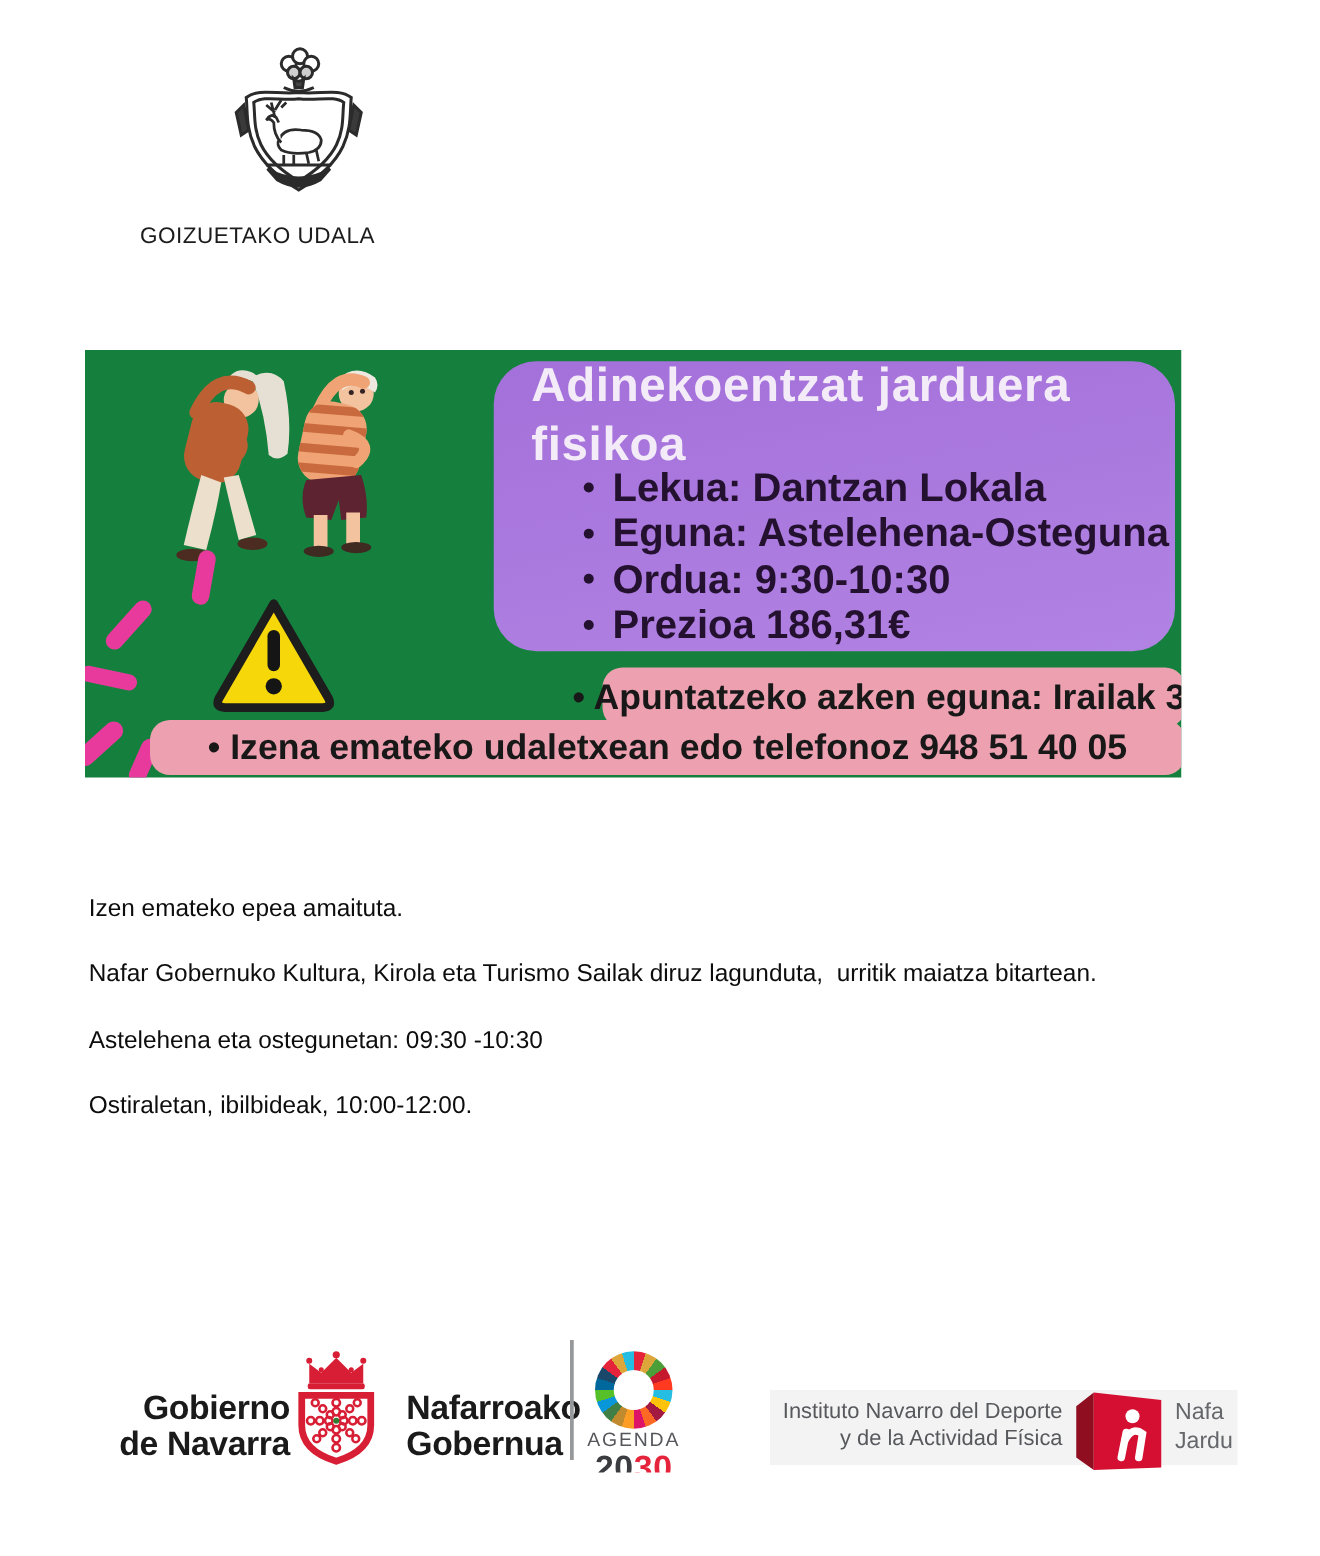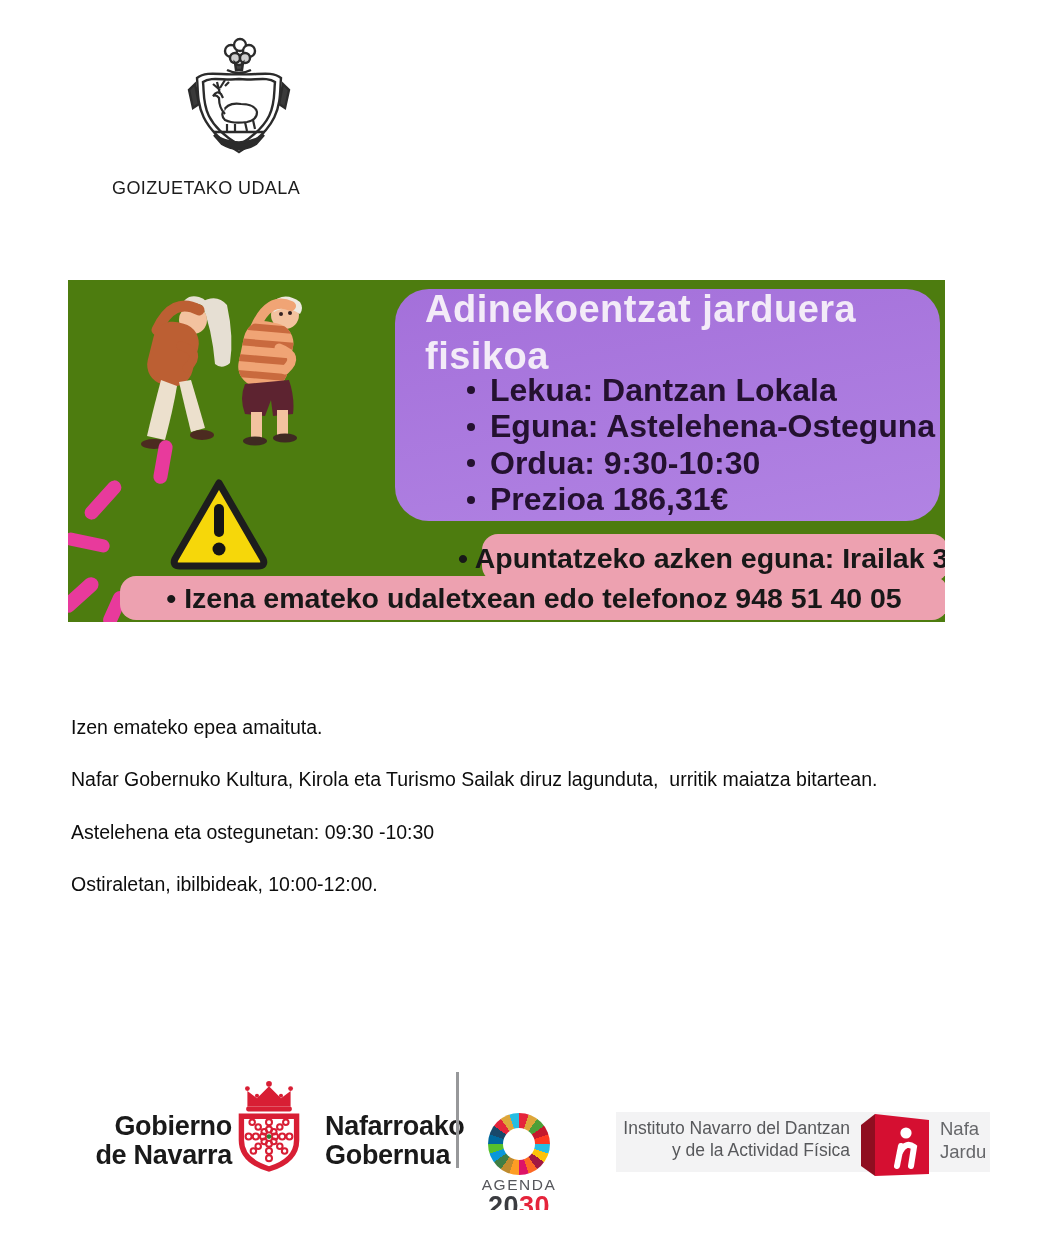--- a/index.html
+++ b/index.html
@@ -4,21 +4,21 @@
 <style>
   html,body{margin:0;padding:0;background:#ffffff;}
   .page{position:relative;width:1056px;height:1245px;background:#ffffff;overflow:hidden;
         font-family:Liberation Sans, sans-serif;}
   .abs{position:absolute;}
 
   
   .org-name{left:112px;top:178px;font-size:18px;letter-spacing:.4px;color:#1c1c1c;}
 
   
-  .poster{left:68px;top:280px;width:877px;height:342px;background:#4d7c0f;overflow:hidden;}
+  .poster{left:68px;top:280px;width:877px;height:342px;background:#15803d;overflow:hidden;}
   .info-box{left:327px;top:9px;width:545px;height:232px;border-radius:34px;
             background:linear-gradient(170deg,#a470da,#b183e3);}
   .info-title{left:357px;top:6px;width:500px;font-size:38px;line-height:47px;font-weight:600;
               color:#f3ebf8;letter-spacing:.5px;}
   .info-list{left:399px;top:92px;margin:0;padding:0;list-style:none;}
   .info-list li{display:flex;align-items:center;height:36.5px;font-size:32px;font-weight:600;color:#241130;}
   .info-dot{width:8px;height:8px;border-radius:50%;background:#241130;margin-right:15px;flex:0 0 auto;}
   .banner-row{background:#eda1b0;color:#181818;font-weight:700;font-size:28.5px;
               display:flex;align-items:center;justify-content:center;border-radius:16px;white-space:nowrap;}
   .banner1{left:414px;top:254px;width:466px;height:48px;}
@@ -27,21 +27,21 @@
 
   
   .para{left:71px;width:900px;font-size:19.5px;color:#0d0d0d;white-space:pre-wrap;}
 
   
   .gob-es{left:80px;top:1112px;width:152px;text-align:right;font-size:27px;line-height:29px;
           font-weight:700;color:#1a1a1a;letter-spacing:-.3px;}
   .gob-eu{left:325px;top:1112px;width:180px;text-align:left;font-size:27px;line-height:29px;
           font-weight:700;color:#1a1a1a;letter-spacing:-.3px;}
   .divider{left:456px;top:1072px;width:3px;height:96px;background:#97989a;}
-  .agenda-clip{left:462px;top:1107px;width:90px;height:103px;overflow:hidden;margin-left:12px;}
+  .agenda-clip{left:462px;top:1075px;width:90px;height:103px;overflow:hidden;}
   .sdg-wheel{position:absolute;left:14px;top:6px;width:62px;height:62px;border-radius:50%;
      background:conic-gradient(#e5243b 0 18deg,#dda63a 18deg 36deg,#4c9f38 36deg 54deg,#c5192d 54deg 72deg,
        #ff3a21 72deg 90deg,#26bde2 90deg 108deg,#fcc30b 108deg 126deg,#a21942 126deg 144deg,
        #fd6925 144deg 162deg,#dd1367 162deg 180deg,#fd9d24 180deg 198deg,#bf8b2e 198deg 216deg,
        #3f7e44 216deg 234deg,#0a97d9 234deg 252deg,#56c02b 252deg 270deg,#00689d 270deg 288deg,
        #19486a 288deg 306deg,#e5243b 306deg 324deg,#dda63a 324deg 342deg,#26bde2 342deg 360deg);}
   .sdg-hole{position:absolute;left:29px;top:21px;width:32px;height:32px;border-radius:50%;background:#ffffff;}
   .agenda-label{position:absolute;left:0;top:69px;width:90px;text-align:center;font-size:15.5px;
                 letter-spacing:1.5px;color:#56575c;}
   .agenda-year{position:absolute;left:0;top:84px;width:90px;text-align:center;font-size:27px;
@@ -224,21 +224,21 @@
 
   <div class="abs agenda-clip">
     <div class="sdg-wheel"></div>
     <div class="sdg-hole"></div>
     <div class="agenda-label">AGENDA</div>
     <div class="agenda-year"><span class="year-dark">20</span><span class="year-red">30</span></div>
   </div>
 
   <div class="abs inst-bg"></div>
   <div class="abs inst-text">
-    <div>Instituto Navarro del Dantzan</div>
+    <div>Instituto Navarro del Deporte</div>
     <div>y de la Actividad Física</div>
   </div>
 
   <svg class="abs" style="left:858px;top:1106px;" width="74" height="74" viewBox="0 0 74 74">
     <polygon points="3,19 17,8 17,70 3,60" fill="#8f0e20"></polygon>
     <polygon points="17,8 71,14 71,68 17,70" fill="#d50f31"></polygon>
     <circle cx="48" cy="27" r="5.6" fill="#ffffff"></circle>
     <g stroke="#ffffff" stroke-width="6" fill="none" stroke-linecap="round">
       <path d="M39,60 L43,40"></path>
       <path d="M42,46 Q48,35 56,41 L53,60"></path>

